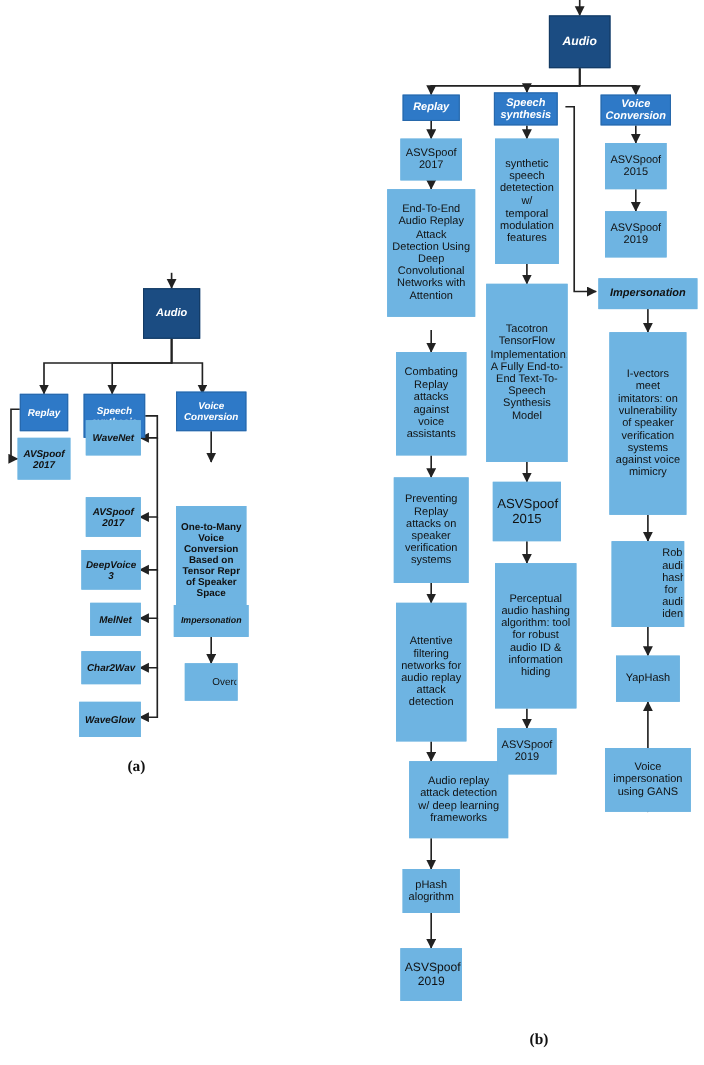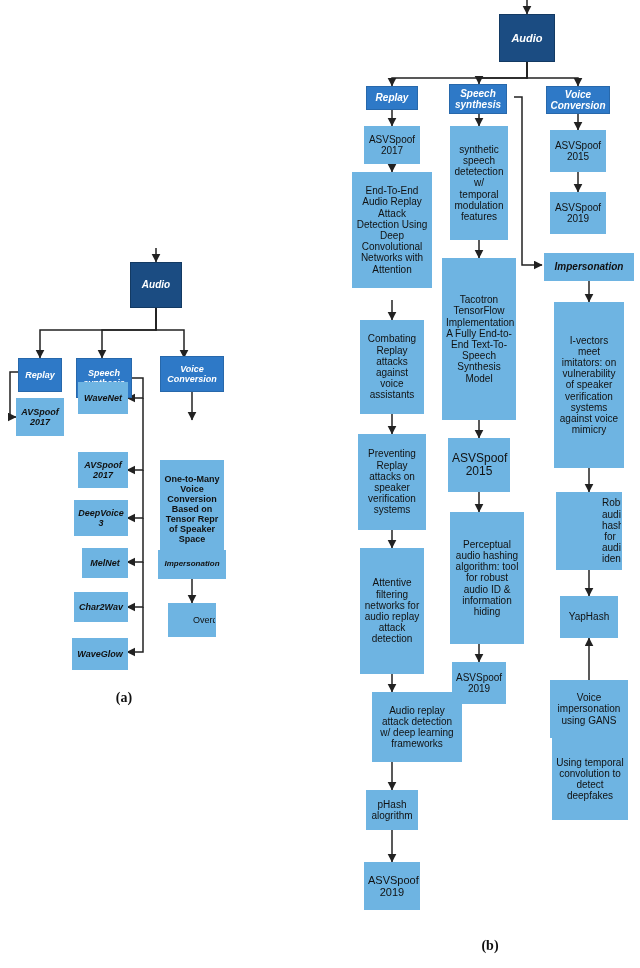--- a/index.html
+++ b/index.html
@@ -230,19 +230,16 @@
   </div>
   <div class="node tier-leaf fs10" style="left:556px;top:492px;width:66px;height:78px;padding-left:45px;">
     <span>Robust audio hashing for audio identification</span>
   </div>
   <div class="node tier-leaf fs10" style="left:560px;top:596px;width:58px;height:42px;">
     <span>YapHash</span>
   </div>
   <div class="node tier-leaf fs10" style="left:550px;top:680px;width:78px;height:58px;">
     <span>Voice impersonation using GANS</span>
   </div>
-  <div class="node tier-leaf fs10" style="left:552px;top:738px;width:76px;height:82px;">
-    <span>Using temporal convolution to detect deepfakes</span>
-  </div>
 
   <div class="cap" style="left:460px;top:938px;width:60px;">(b)</div>
 
 </div>
 
 </body></html>

